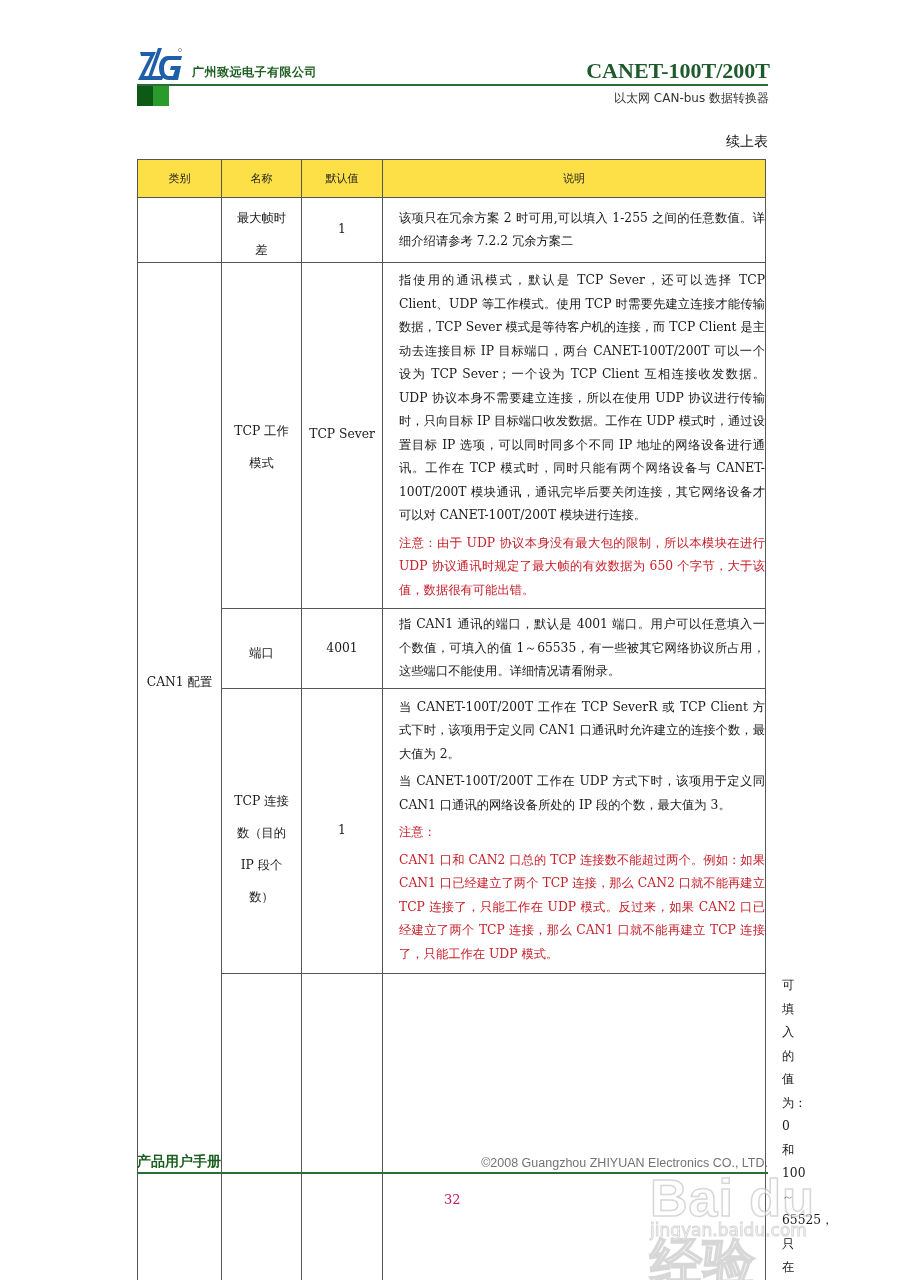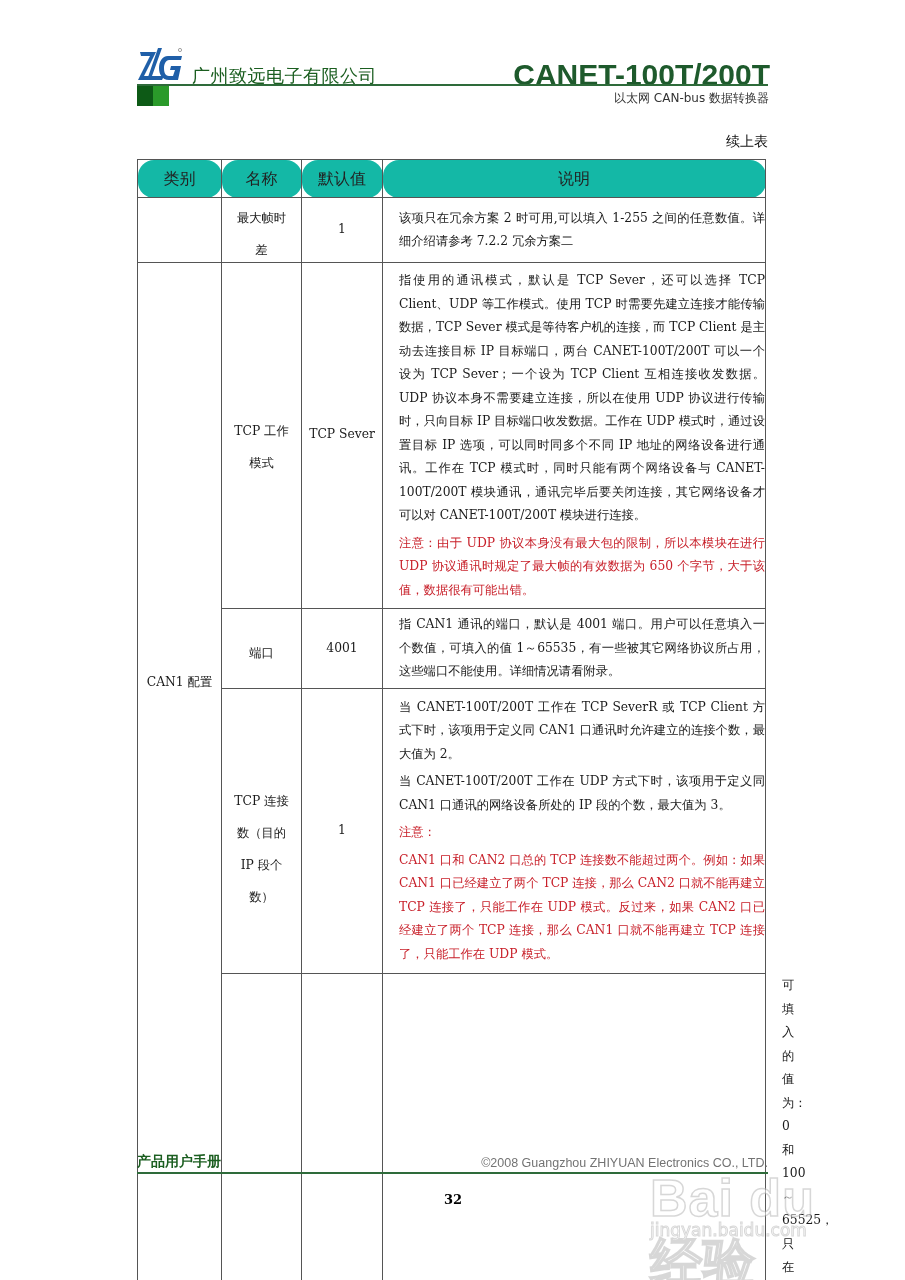--- a/index.html
+++ b/index.html
@@ -2,55 +2,55 @@
 <html><head>
   <meta charset="utf-8">
   <style>
     html, body { margin: 0; padding: 0; background: #ffffff; }
     body { width: 905px; height: 1280px; position: relative; overflow: hidden;
            font-family: "DejaVu Serif", "Liberation Serif", serif; color: #1a1a1a; }
 
     
     .logo { position: absolute; left: 138px; top: 46px; width: 46px; height: 38px; }
     .company { position: absolute; left: 192px; top: 64px; font-family: "DejaVu Sans", "Liberation Sans", sans-serif;
-               font-size: 18px; font-weight: normal; color: #1b5e20; letter-spacing: 0.5px; }
-    .product { position: absolute; right: 135px; top: 58px; font-family: Liberation Sans, sans-serif;
-               font-size: 30px; font-weight: bold; color: #1e5a2c; }
+               font-size: 12px; font-weight: bold; color: #1b5e20; letter-spacing: 0.5px; }
+    .product { position: absolute; right: 135px; top: 58px; font-family: Liberation Serif, serif;
+               font-size: 22px; font-weight: bold; color: #1e5a2c; }
     .header-line { position: absolute; left: 137px; top: 84px; width: 631px; height: 2px; background: #2e6b3a; }
     .green-block-dark { position: absolute; left: 137px; top: 86px; width: 16px; height: 20px; background: #0d5a16; }
     .green-block-light { position: absolute; left: 153px; top: 86px; width: 16px; height: 20px; background: #2a9a2a; }
     .subtitle { position: absolute; right: 136px; top: 90px; font-family: "DejaVu Sans", "Liberation Sans", sans-serif;
                 font-size: 12px; color: #333; }
 
     .cont-label { position: absolute; right: 137px; top: 133px; font-family: "DejaVu Sans", sans-serif;
                   font-size: 14px; color: #111; }
 
     
     table.spec { position: absolute; left: 137px; top: 159px; width: 628px; border-collapse: collapse;
                  table-layout: fixed; font-size: 12.3px; line-height: 23.5px; }
     table.spec td, table.spec th { border: 1.3px solid #555; vertical-align: middle; padding: 0; }
-    table.spec th { background: #14b8a6; font-weight: normal; height: 37px; text-align: center;
-                    font-family: "DejaVu Sans", sans-serif; font-size: 16px; color: #222; border-radius: 16px; }
+    table.spec th { background: #fde047; font-weight: normal; height: 37px; text-align: center;
+                    font-family: "DejaVu Sans", sans-serif; font-size: 11px; color: #222; }
     td.cat { text-align: center; vertical-align: bottom; }
     td.cat span { display: block; padding-bottom: 3px; }
     td.name { text-align: center; padding: 0 6px; }
     td.name span { display: block; line-height: 24px; margin-top: 8px; }
     td.def { text-align: center; }
     td.desc { padding: 6px 8px 6px 8px; text-align: justify; }
     td.desc p { margin: 0 0 4px 16px; }
     td.desc p:last-child { margin-bottom: 0; }
     .warn { color: #c8202a; }
 
     
     .footer-left { position: absolute; left: 137px; top: 1153px; font-family: "DejaVu Sans", sans-serif;
                    font-size: 14px; font-weight: bold; color: #1b5e20; }
     .footer-right { position: absolute; right: 137px; top: 1156px; font-family: "Liberation Sans", "DejaVu Sans", sans-serif;
                     font-size: 12.5px; color: #737373; }
     .footer-line { position: absolute; left: 137px; top: 1172px; width: 631px; height: 2px; background: #2e6b3a; }
-    .page-num { position: absolute; left: 444px; top: 1192px; font-size: 13px; color: #000000; font-weight: bold; }
+    .page-num { position: absolute; left: 444px; top: 1192px; font-size: 13px; color: #be185d; }
 
     
     .watermark { position: absolute; left: 640px; top: 1160px; width: 230px; height: 110px; opacity: 0.55; }
     .wm-main { position: absolute; left: 10px; top: 8px; font-family: Liberation Sans, sans-serif; font-weight: bold;
                font-size: 52px; color: #ffffff; -webkit-text-stroke: 1.5px #b8b8b8; letter-spacing: 1px; }
     .wm-url { position: absolute; left: 10px; top: 60px; font-family: "DejaVu Sans", sans-serif;
               font-size: 17px; color: #ffffff; -webkit-text-stroke: 1px #b8b8b8; }
   </style>
 </head>
 <body>

